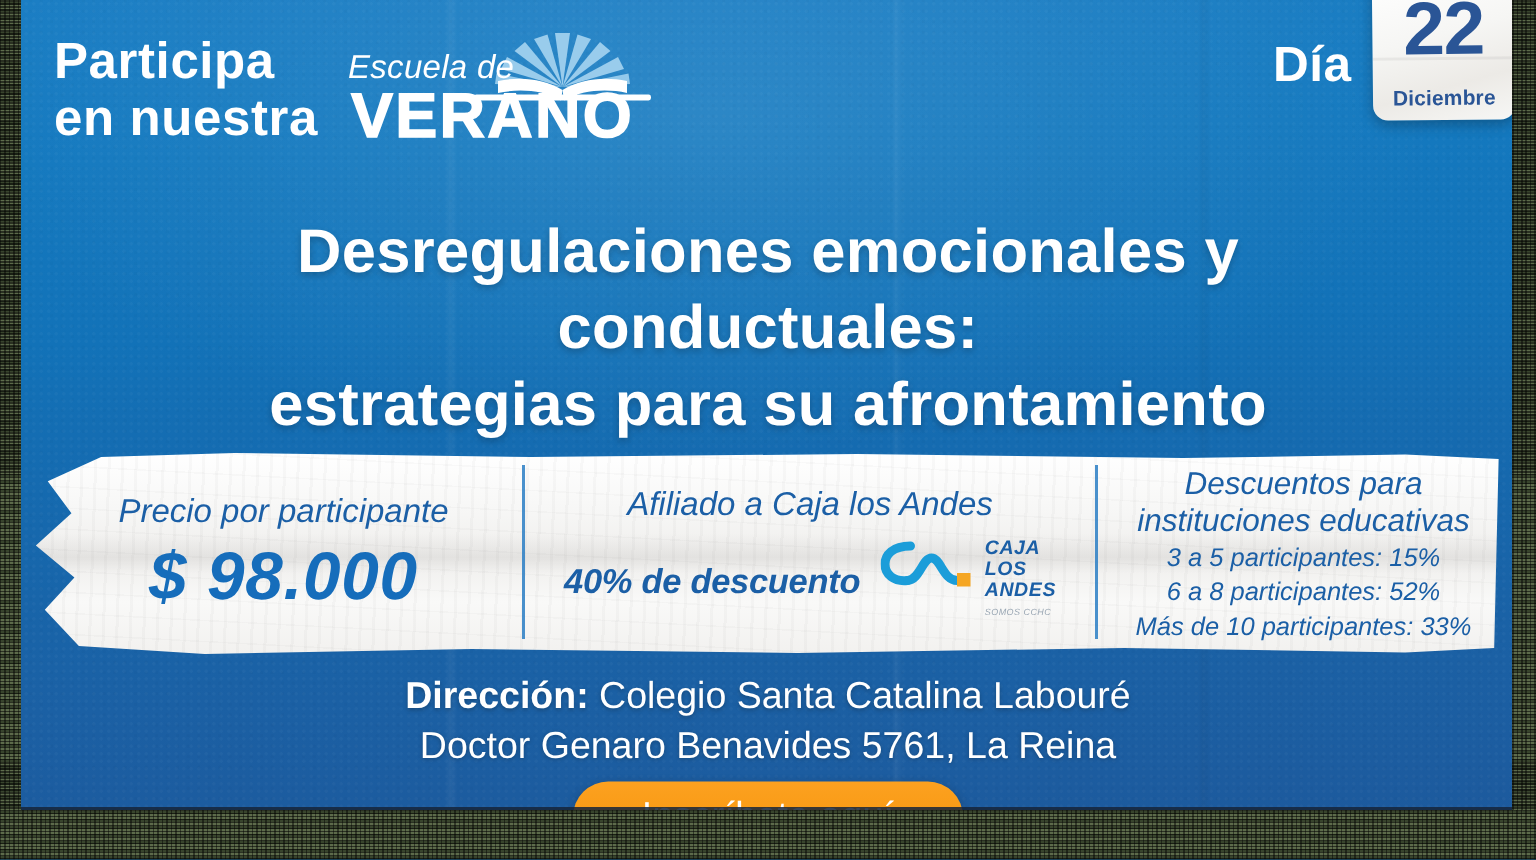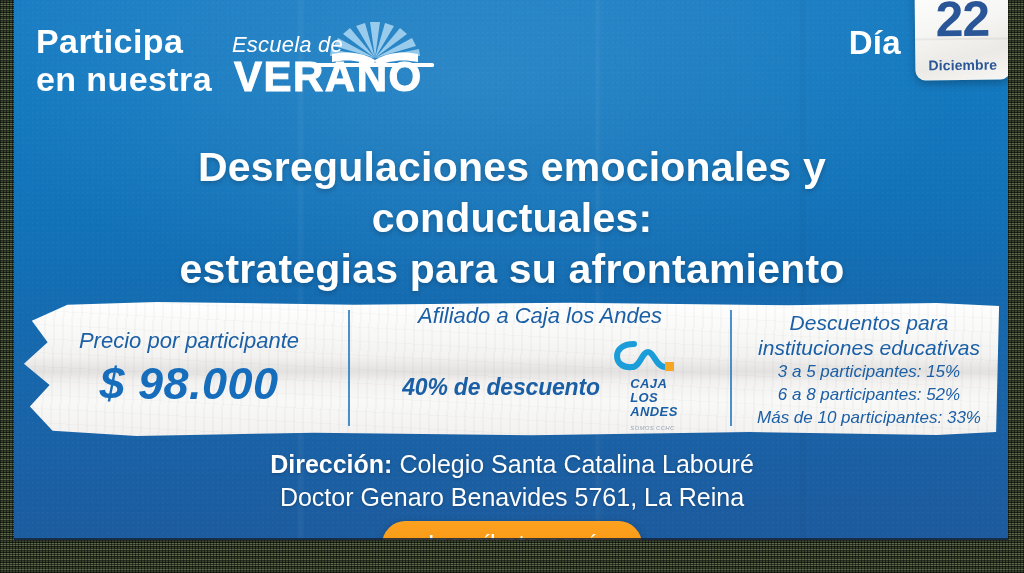--- a/index.html
+++ b/index.html
@@ -161,21 +161,21 @@
   }
 
   .price-label{color:#1b5fa6;font-size:22px;font-weight:400;margin-bottom:4px;}
   .price-value{color:#166dbb;font-size:45px;font-weight:700;letter-spacing:.5px;}
 
   .caja-label{color:#1b5fa6;font-size:22px;font-weight:400;margin-bottom:9px;}
   .caja-row{display:flex;align-items:center;gap:14px;}
   .caja-text{display:flex;flex-direction:column;}
   .caja-pct{color:#1b5fa6;font-size:23px;font-weight:700;line-height:24px;letter-spacing:-.2px;}
   .caja-sub{color:#2168ab;font-size:14px;font-weight:400;margin-top:3px;}
-  .caja-logo{display:flex;align-items:flex-end;gap:5px;flex-direction:column;}
+  .caja-logo{display:flex;align-items:flex-start;gap:5px;}
   .caja-words{display:flex;flex-direction:column;line-height:14px;}
   .caja-words b{color:#1b5fa6;font-size:13px;font-weight:700;letter-spacing:.4px;}
   .caja-words .cchc{color:#9aa7b4;font-size:6px;letter-spacing:.3px;margin-top:2px;}
 
   .desc-title{color:#1b5fa6;font-size:21px;font-weight:400;line-height:25px;text-align:center;}
   .desc-line{color:#1b5fa6;font-size:17px;font-weight:400;line-height:23px;text-align:center;}
 
   
   .address{
     position:absolute;left:60px;top:448px;width:904px;text-align:center;

